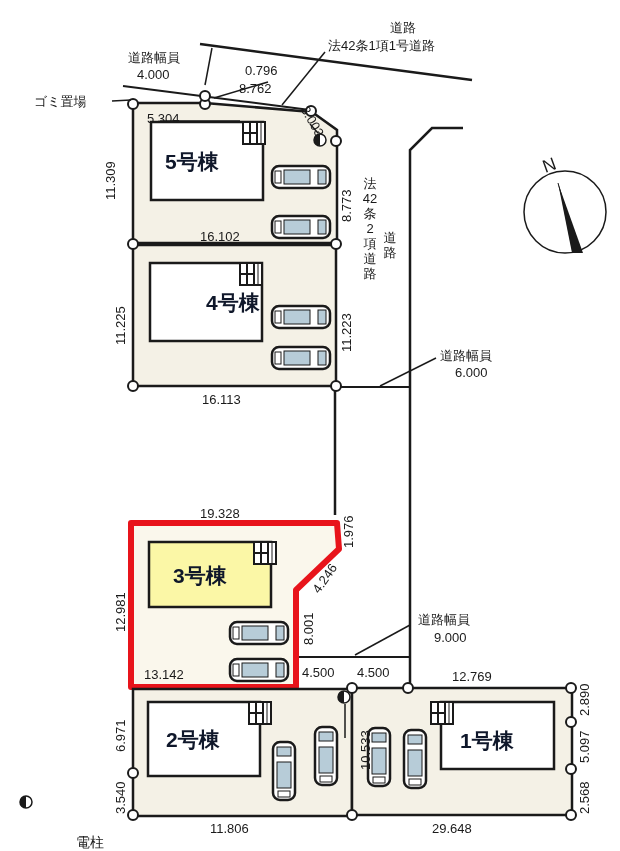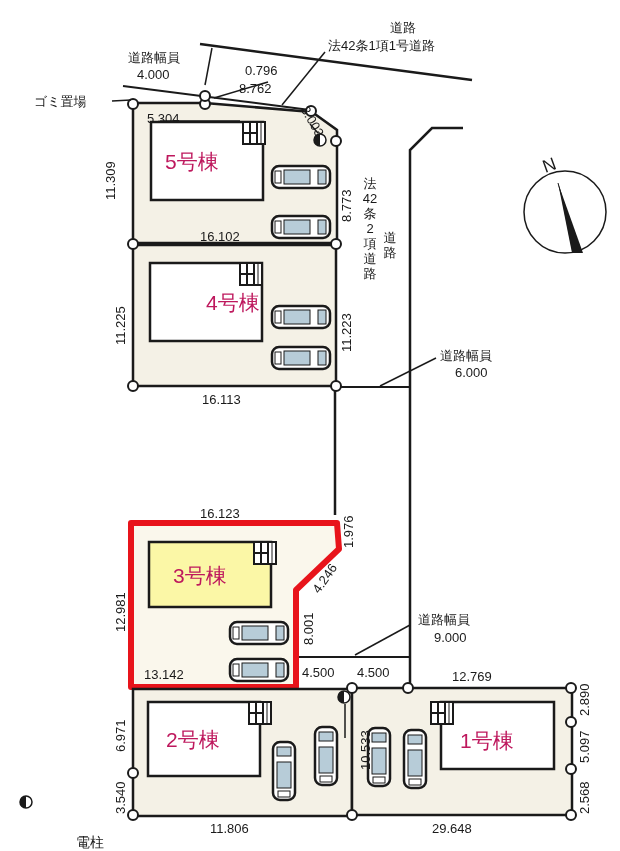--- a/index.html
+++ b/index.html
@@ -1,19 +1,19 @@
 <!DOCTYPE html>
 <html><head>
 <meta charset="utf-8">
 <style>
   html,body{margin:0;padding:0;background:#ffffff;}
   body{width:620px;height:851px;position:relative;overflow:hidden;font-family:"Liberation Sans",sans-serif;color:#1a1a1a;}
   svg{position:absolute;left:0;top:0;}
   .lbl{position:absolute;font-size:13px;line-height:14px;white-space:nowrap;color:#1a1a1a;}
-  .house-label{position:absolute;font-size:21px;line-height:24px;white-space:nowrap;color:#be185d;}
+  .house-label{position:absolute;font-size:21px;line-height:24px;white-space:nowrap;color:#0f172a;font-weight:bold;}
   .road-note{position:absolute;font-size:13px;line-height:15px;text-align:left;}
 </style>
 </head>
 <body>
 
 <svg width="620" height="851" viewBox="0 0 620 851">
   <defs>
     <g id="car-h">
       <rect x="0" y="0" width="58" height="22" rx="7" fill="#ffffff" stroke="#1a1a1a" stroke-width="2.5"></rect>
       <rect x="12" y="4" width="26" height="14" fill="#b7ccd8" stroke="#1a1a1a" stroke-width="1"></rect>
@@ -157,21 +157,21 @@
 <div class="lbl" style="left:104px;top:148px;transform:rotate(-90deg);transform-origin:left top;top:200px;">11.309</div>
 <div class="lbl" style="left:340px;top:222px;transform:rotate(-90deg);transform-origin:left top;">8.773</div>
 <div class="lbl" style="left:200px;top:230px;">16.102</div>
 
 <div class="house-label" style="left:168px;top:291px;margin-left:38px;">4号棟</div>
 <div class="lbl" style="left:114px;top:345px;transform:rotate(-90deg);transform-origin:left top;">11.225</div>
 <div class="lbl" style="left:340px;top:352px;transform:rotate(-90deg);transform-origin:left top;">11.223</div>
 <div class="lbl" style="left:202px;top:393px;">16.113</div>
 
 <div class="house-label" style="left:173px;top:564px;">3号棟</div>
-<div class="lbl" style="left:200px;top:507px;">16.123</div>
+<div class="lbl" style="left:200px;top:507px;">19.328</div>
 <div class="lbl" style="left:342px;top:548px;transform:rotate(-90deg);transform-origin:left top;">1.976</div>
 <div class="lbl" style="left:310px;top:588px;transform:rotate(-55deg);transform-origin:left top;">4.246</div>
 <div class="lbl" style="left:302px;top:645px;transform:rotate(-90deg);transform-origin:left top;">8.001</div>
 <div class="lbl" style="left:114px;top:632px;transform:rotate(-90deg);transform-origin:left top;">12.981</div>
 <div class="lbl" style="left:144px;top:668px;">13.142</div>
 <div class="lbl" style="left:302px;top:666px;">4.500</div>
 <div class="lbl" style="left:357px;top:666px;">4.500</div>
 
 <div class="house-label" style="left:166px;top:728px;">2号棟</div>
 <div class="lbl" style="left:114px;top:752px;transform:rotate(-90deg);transform-origin:left top;">6.971</div>

